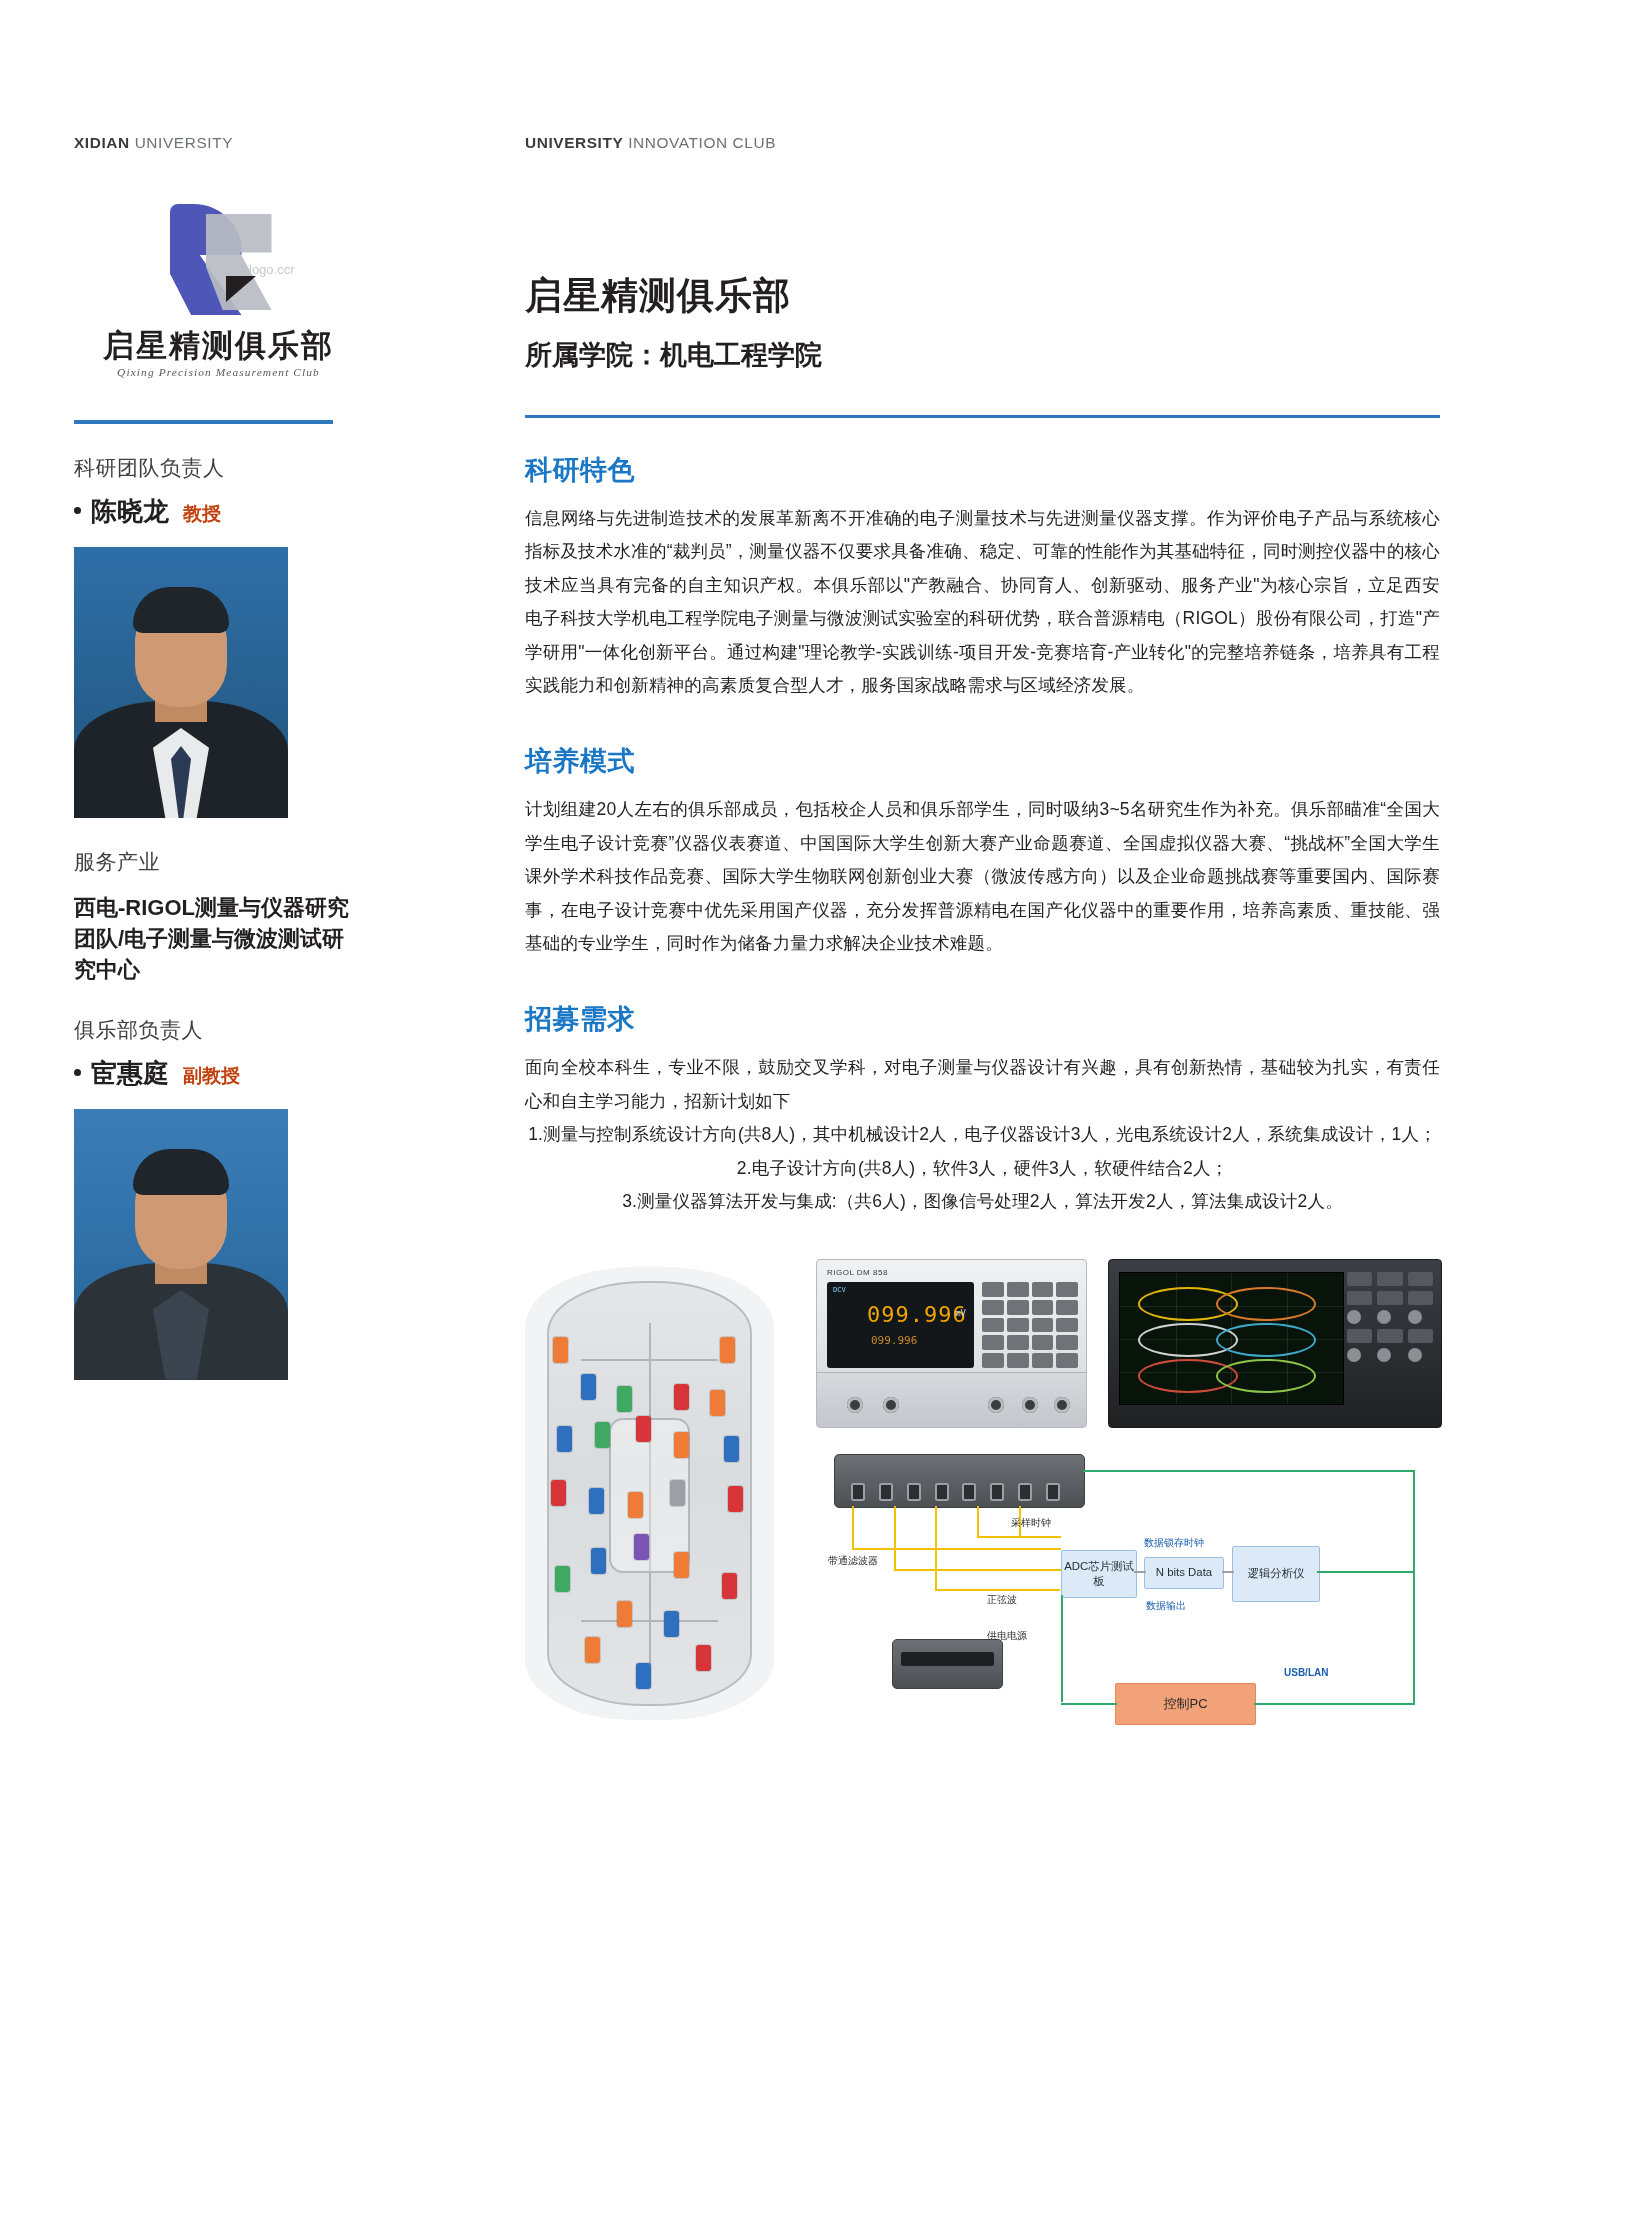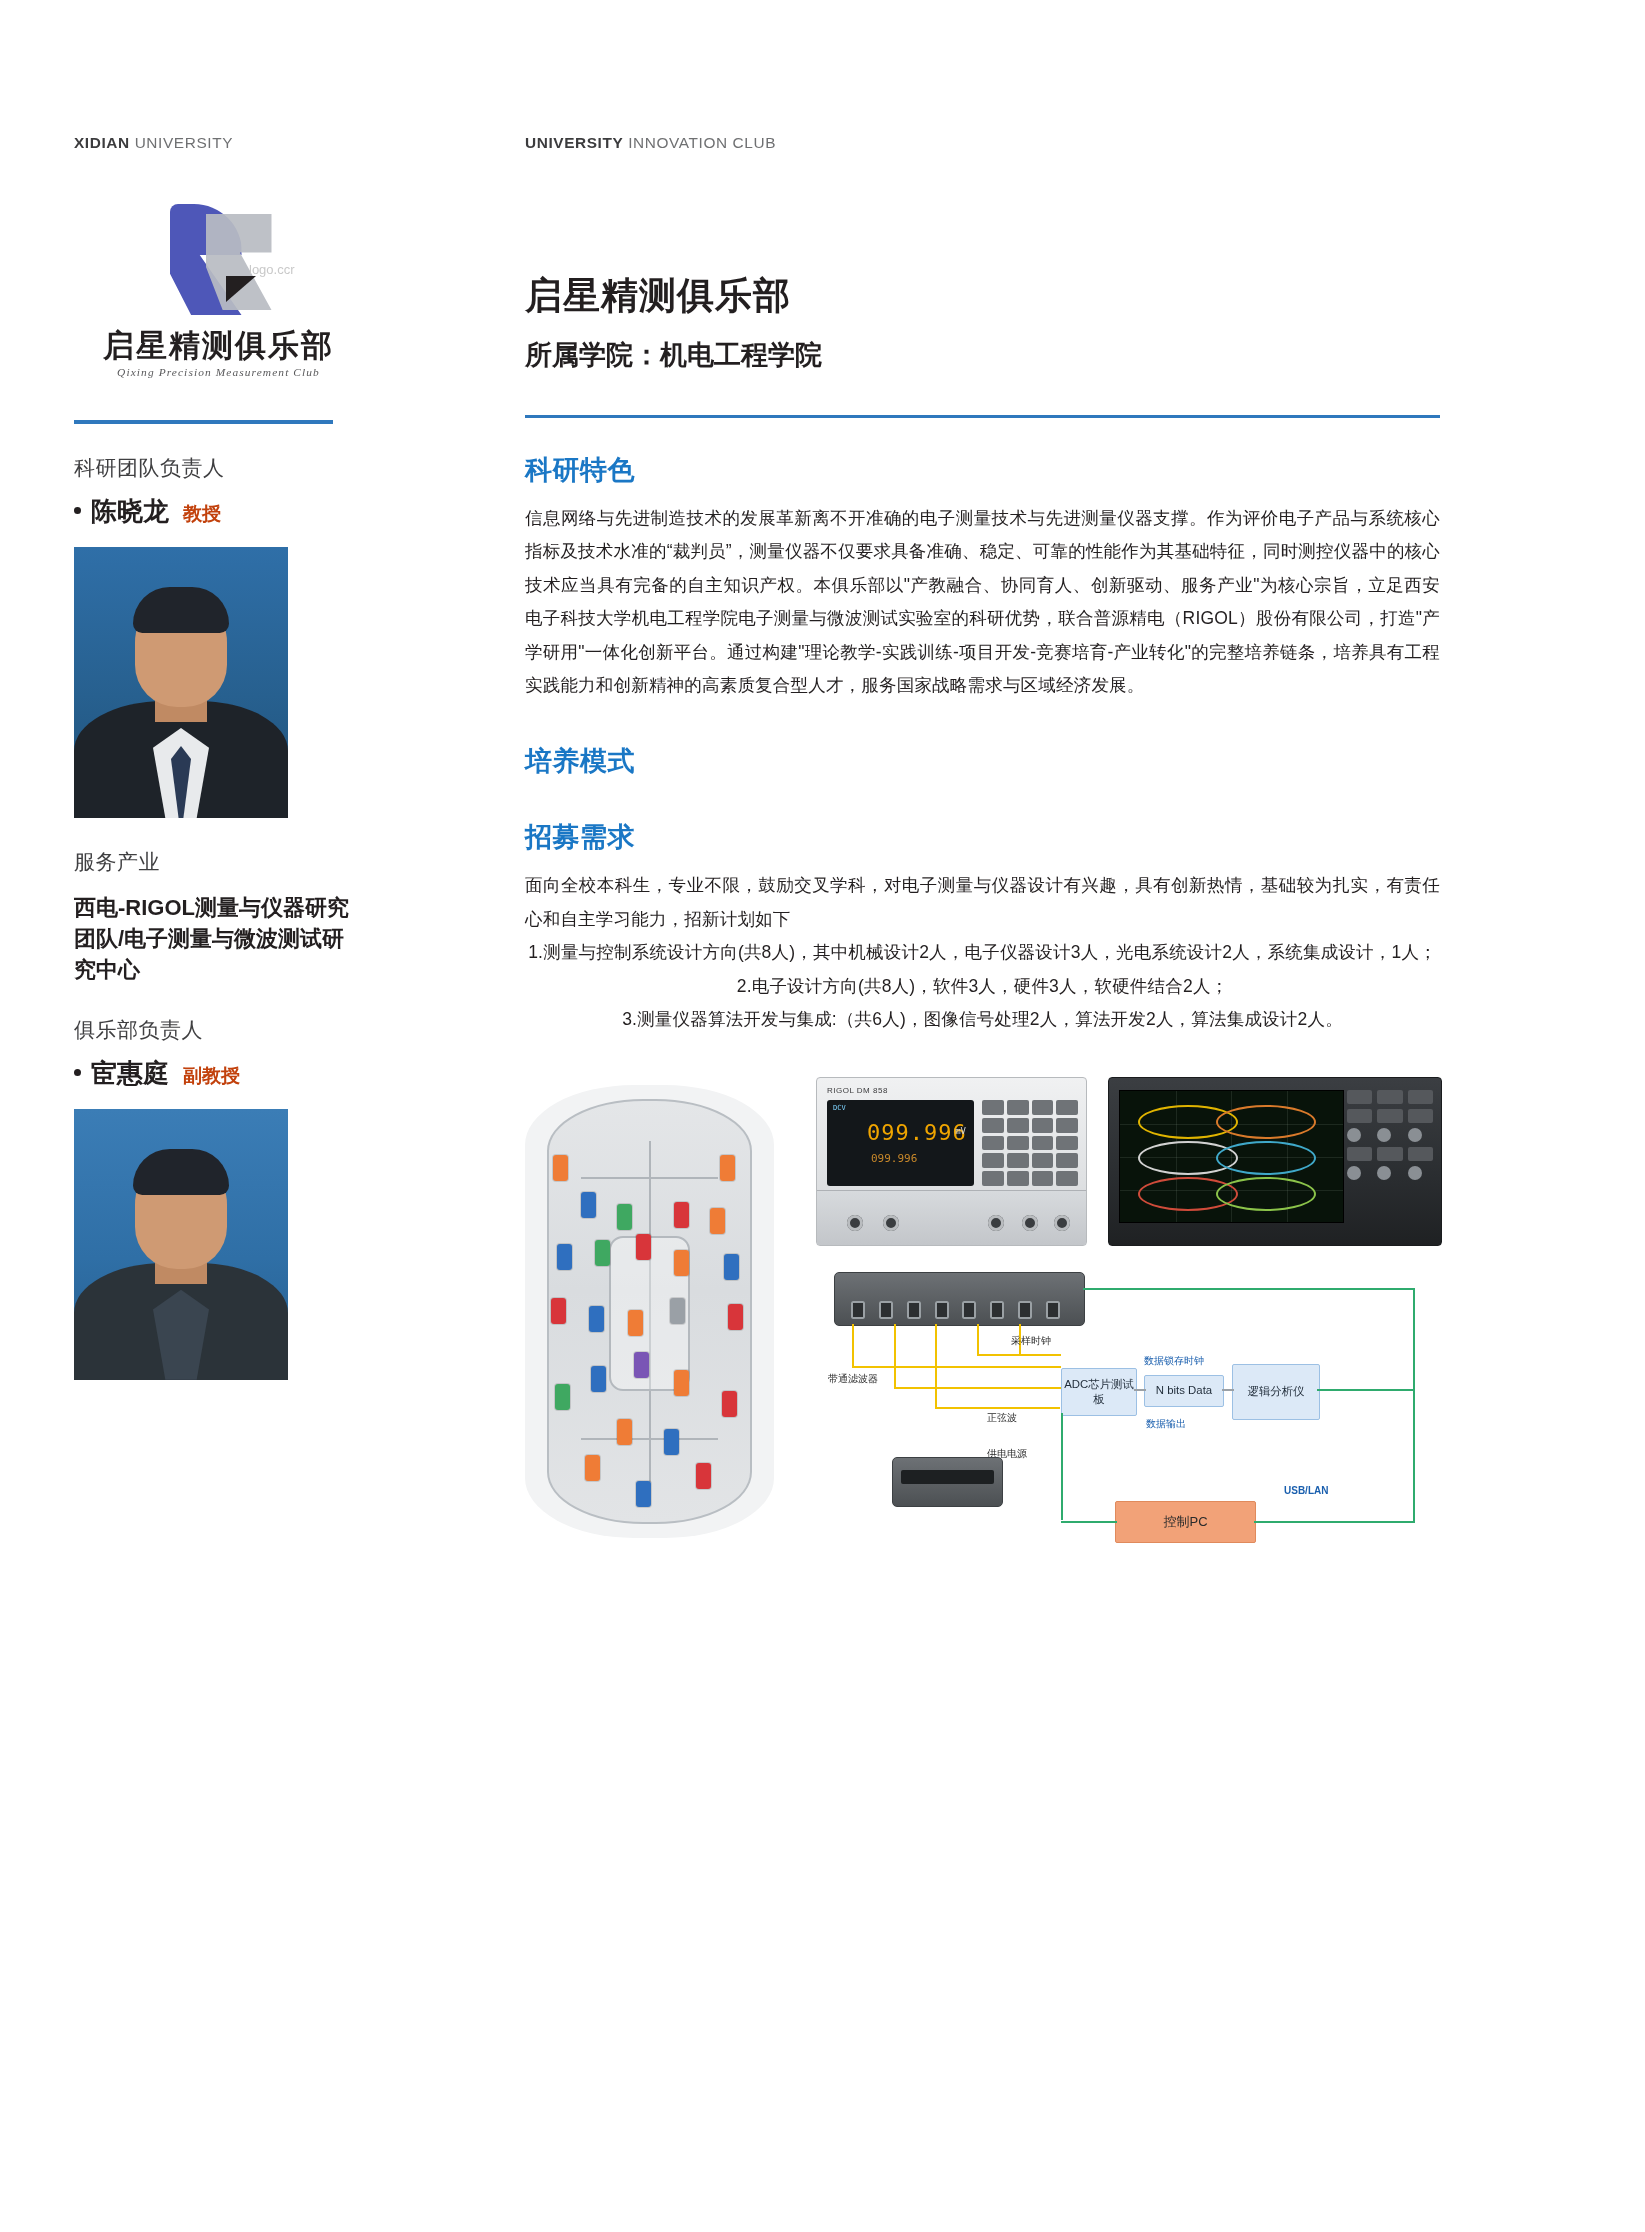--- a/index.html
+++ b/index.html
@@ -543,20 +543,21 @@
 
   <div class="right-col">
     <h1 class="doc-title">启星精测俱乐部</h1>
     <div class="doc-sub">所属学院：机电工程学院</div>
     <div class="divider"></div>
 
     <div class="sec-h">科研特色</div>
     <p class="para">信息网络与先进制造技术的发展革新离不开准确的电子测量技术与先进测量仪器支撑。作为评价电子产品与系统核心指标及技术水准的“裁判员”，测量仪器不仅要求具备准确、稳定、可靠的性能作为其基础特征，同时测控仪器中的核心技术应当具有完备的自主知识产权。本俱乐部以"产教融合、协同育人、创新驱动、服务产业"为核心宗旨，立足西安电子科技大学机电工程学院电子测量与微波测试实验室的科研优势，联合普源精电（RIGOL）股份有限公司，打造"产学研用"一体化创新平台。通过构建"理论教学-实践训练-项目开发-竞赛培育-产业转化"的完整培养链条，培养具有工程实践能力和创新精神的高素质复合型人才，服务国家战略需求与区域经济发展。</p>
 
     <div class="sec-h tight">培养模式</div>
+    <p class="para">计划组建20人左右的俱乐部成员，包括校企人员和俱乐部学生，同时吸纳3~5名研究生作为补充。俱乐部瞄准“全国大学生电子设计竞赛”仪器仪表赛道、中国国际大学生创新大赛产业命题赛道、全国虚拟仪器大赛、“挑战杯”全国大学生课外学术科技作品竞赛、国际大学生物联网创新创业大赛（微波传感方向）以及企业命题挑战赛等重要国内、国际赛事，在电子设计竞赛中优先采用国产仪器，充分发挥普源精电在国产化仪器中的重要作用，培养高素质、重技能、强基础的专业学生，同时作为储备力量力求解决企业技术难题。</p>
 
     <div class="sec-h tight">招募需求</div>
     <p class="para">面向全校本科生，专业不限，鼓励交叉学科，对电子测量与仪器设计有兴趣，具有创新热情，基础较为扎实，有责任心和自主学习能力，招新计划如下</p>
     <p class="para list">1.测量与控制系统设计方向(共8人)，其中机械设计2人，电子仪器设计3人，光电系统设计2人，系统集成设计，1人；</p>
     <p class="para list">2.电子设计方向(共8人)，软件3人，硬件3人，软硬件结合2人；</p>
     <p class="para list">3.测量仪器算法开发与集成:（共6人)，图像信号处理2人，算法开发2人，算法集成设计2人。</p>
 
     <div class="figures">
 
       <div class="car">

